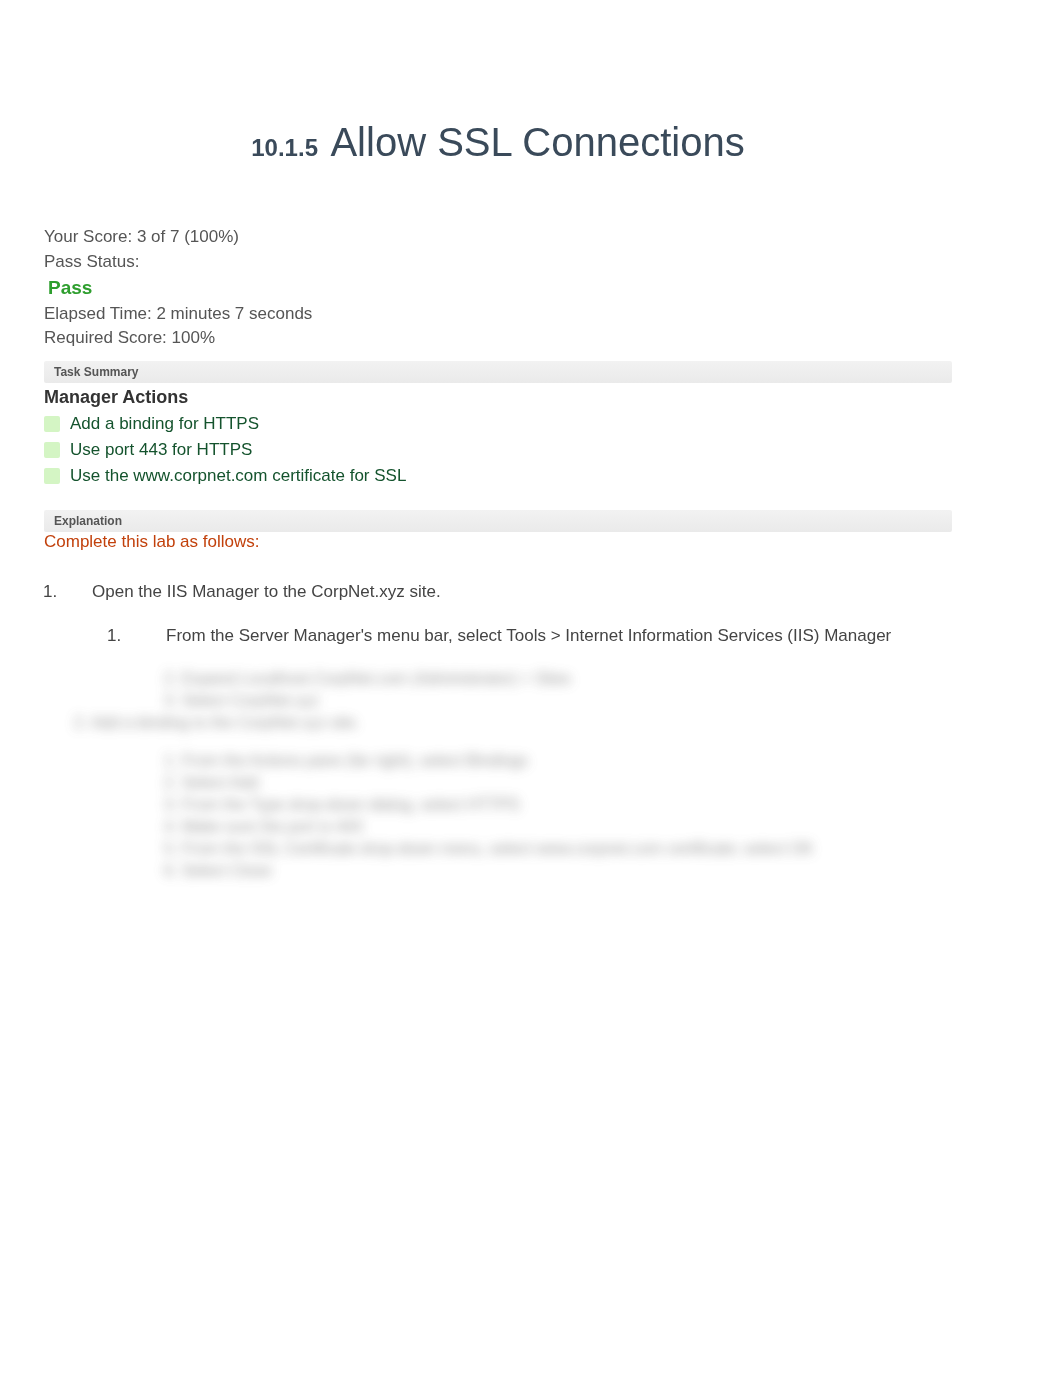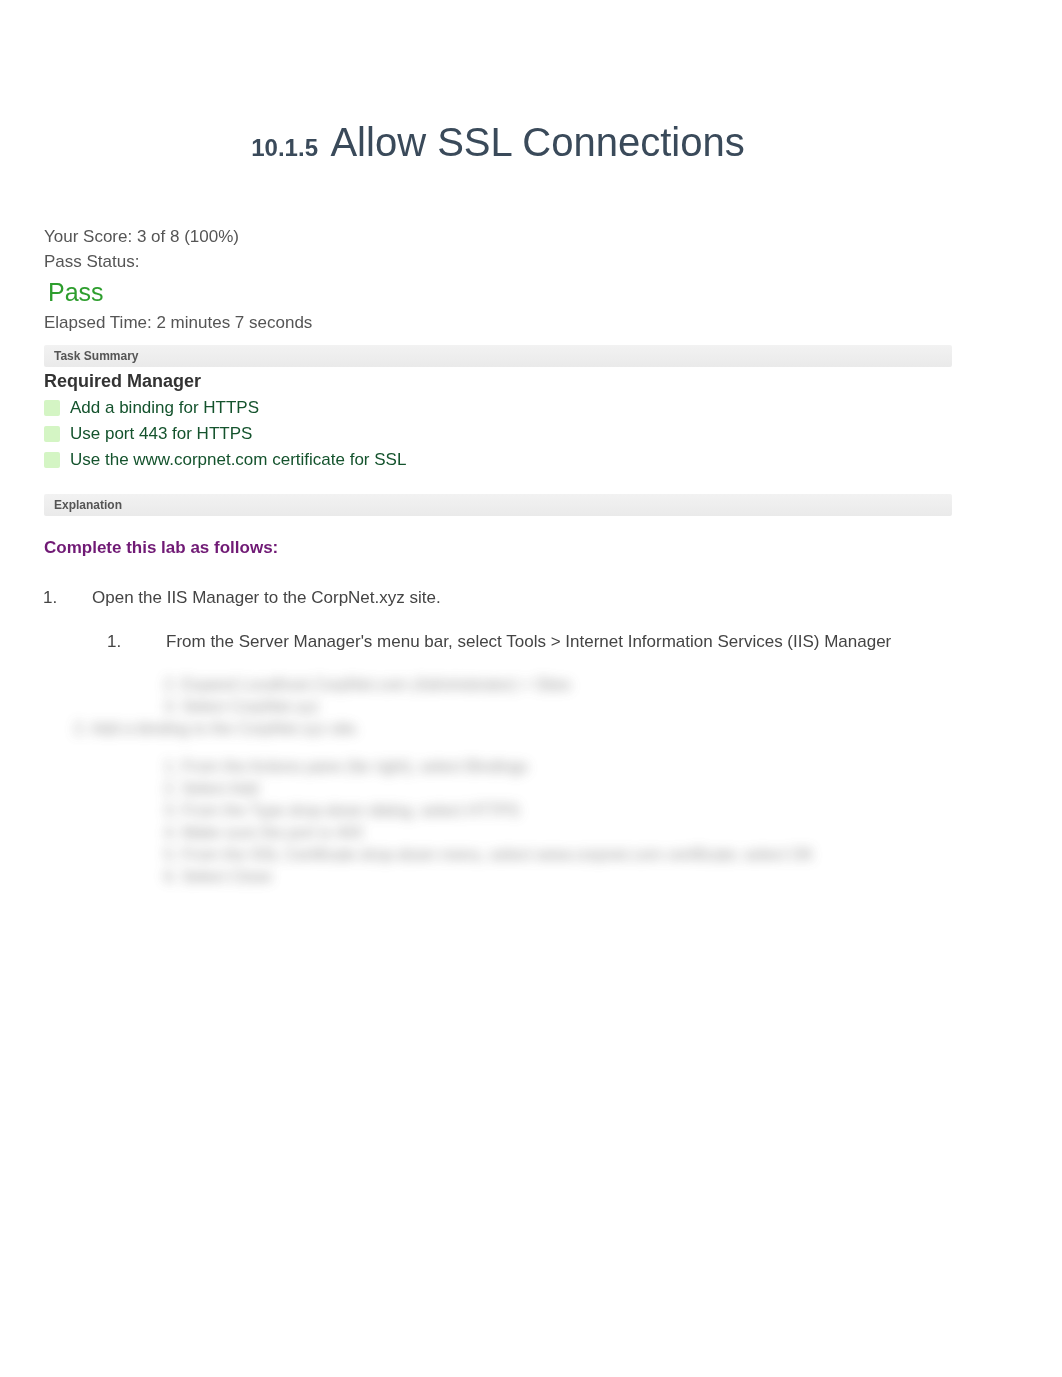--- a/index.html
+++ b/index.html
@@ -30,22 +30,22 @@
     margin-left: 8px;
   }
   .score-block {
     font-size: 17px;
     color: #555;
     line-height: 1.45;
     margin-bottom: 8px;
   }
   .pass-badge {
     color: #2e9e2e;
-    font-weight: normal;
-    font-size: 25px;
+    font-weight: bold;
+    font-size: 19px;
     margin-left: 4px;
   }
   .section-header {
     font-size: 12px;
     font-weight: bold;
     color: #555;
     background: linear-gradient(to bottom, #f2f2f2 0%, #eaeaea 100%);
     padding: 4px 10px;
     margin-top: 10px;
     border-radius: 2px;
@@ -68,24 +68,23 @@
     border-radius: 2px;
     margin-right: 10px;
     flex-shrink: 0;
   }
   .action-text {
     font-size: 17px;
     color: #14532d;
   }
   .explanation-intro {
     font-size: 17px;
-    color: #701a75;
-    margin-top: 22px;
+    color: #c2410c;
+    margin-top: 0;
     margin-bottom: 30px;
-    font-weight: bold;
   }
   ol.outer {
     list-style: decimal;
     padding-left: 18px;
     font-size: 17px;
     color: #444;
   }
   ol.outer > li {
     margin-bottom: 24px;
     padding-left: 30px;
@@ -119,30 +118,31 @@
 <body>
 
 <div class="container">
 
   <div class="title-row">
     <span class="title-num">10.1.5</span>
     <span class="title-text">Allow SSL Connections</span>
   </div>
 
   <div class="score-block">
-    <div>Your Score: 3 of 8 (100%)</div>
+    <div>Your Score: 3 of 7 (100%)</div>
     <div>
       <span>Pass Status:</span>
     </div>
     <div class="pass-badge">Pass</div>
     <div>Elapsed Time: 2 minutes 7 seconds</div>
+    <div>Required Score: 100%</div>
   </div>
 
   <div class="section-header">Task Summary</div>
-  <div class="required-actions-label">Required Manager</div>
+  <div class="required-actions-label">Manager Actions</div>
 
   <div class="action-item">
     <div class="action-check"></div>
     <div class="action-text">Add a binding for HTTPS</div>
   </div>
   <div class="action-item">
     <div class="action-check"></div>
     <div class="action-text">Use port 443 for HTTPS</div>
   </div>
   <div class="action-item">

